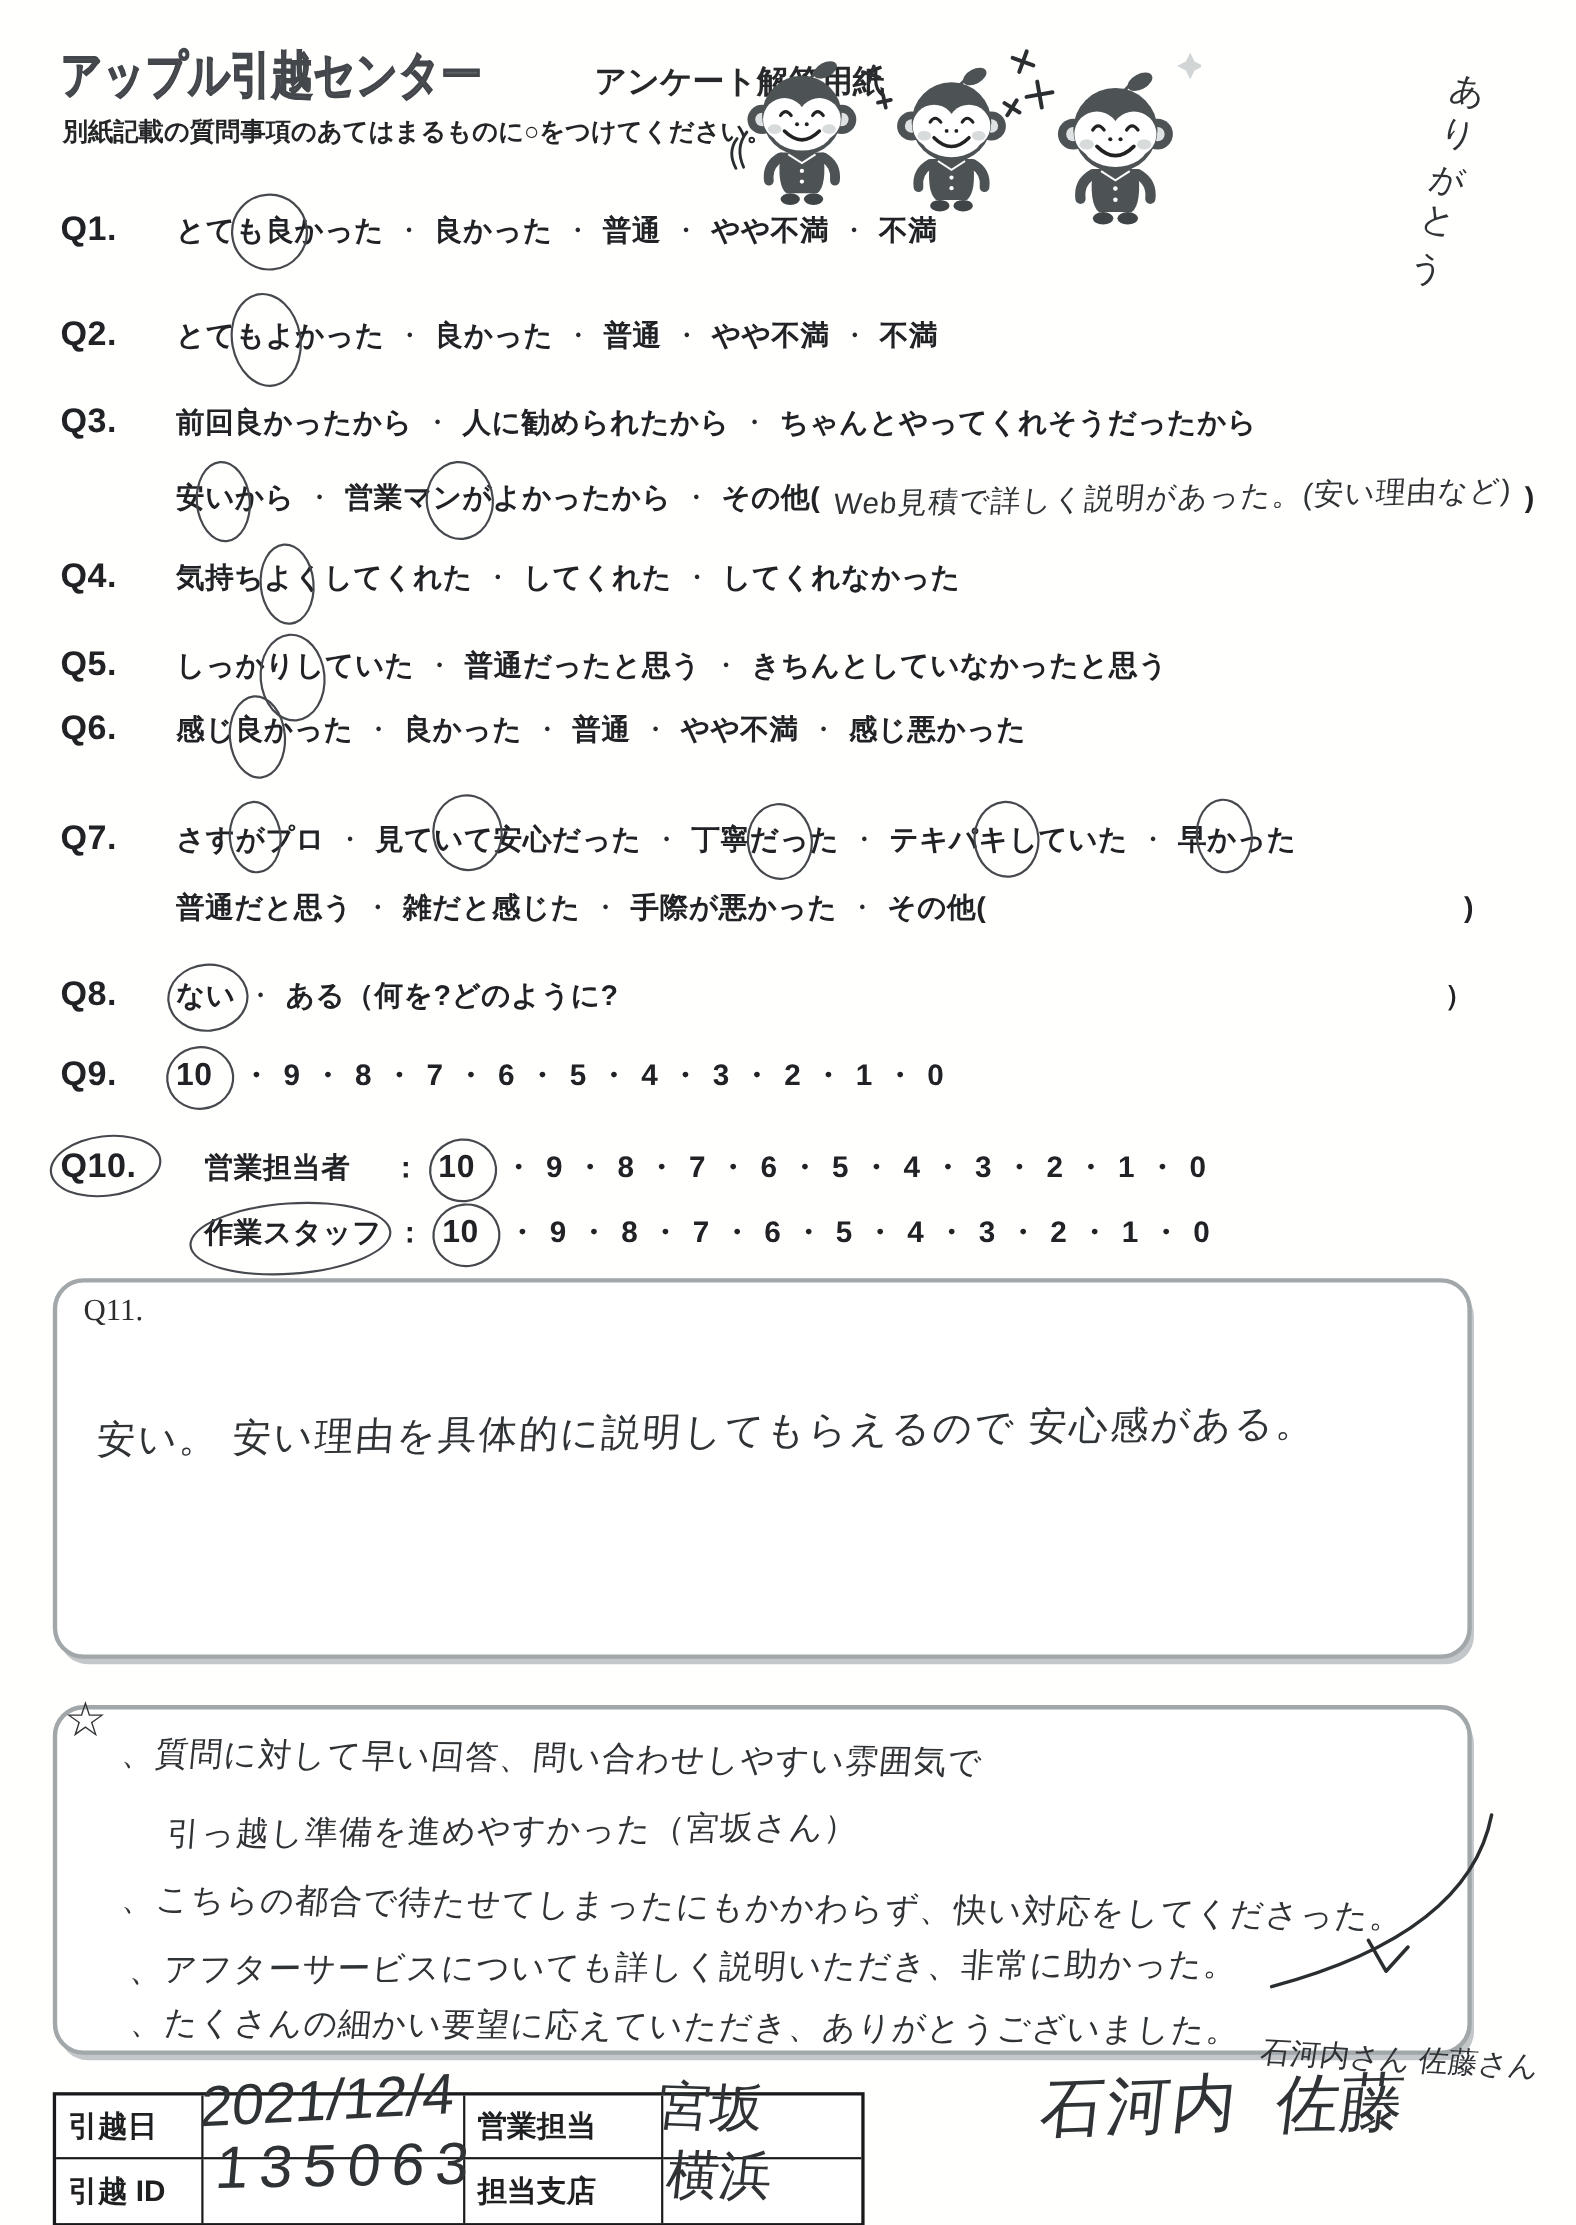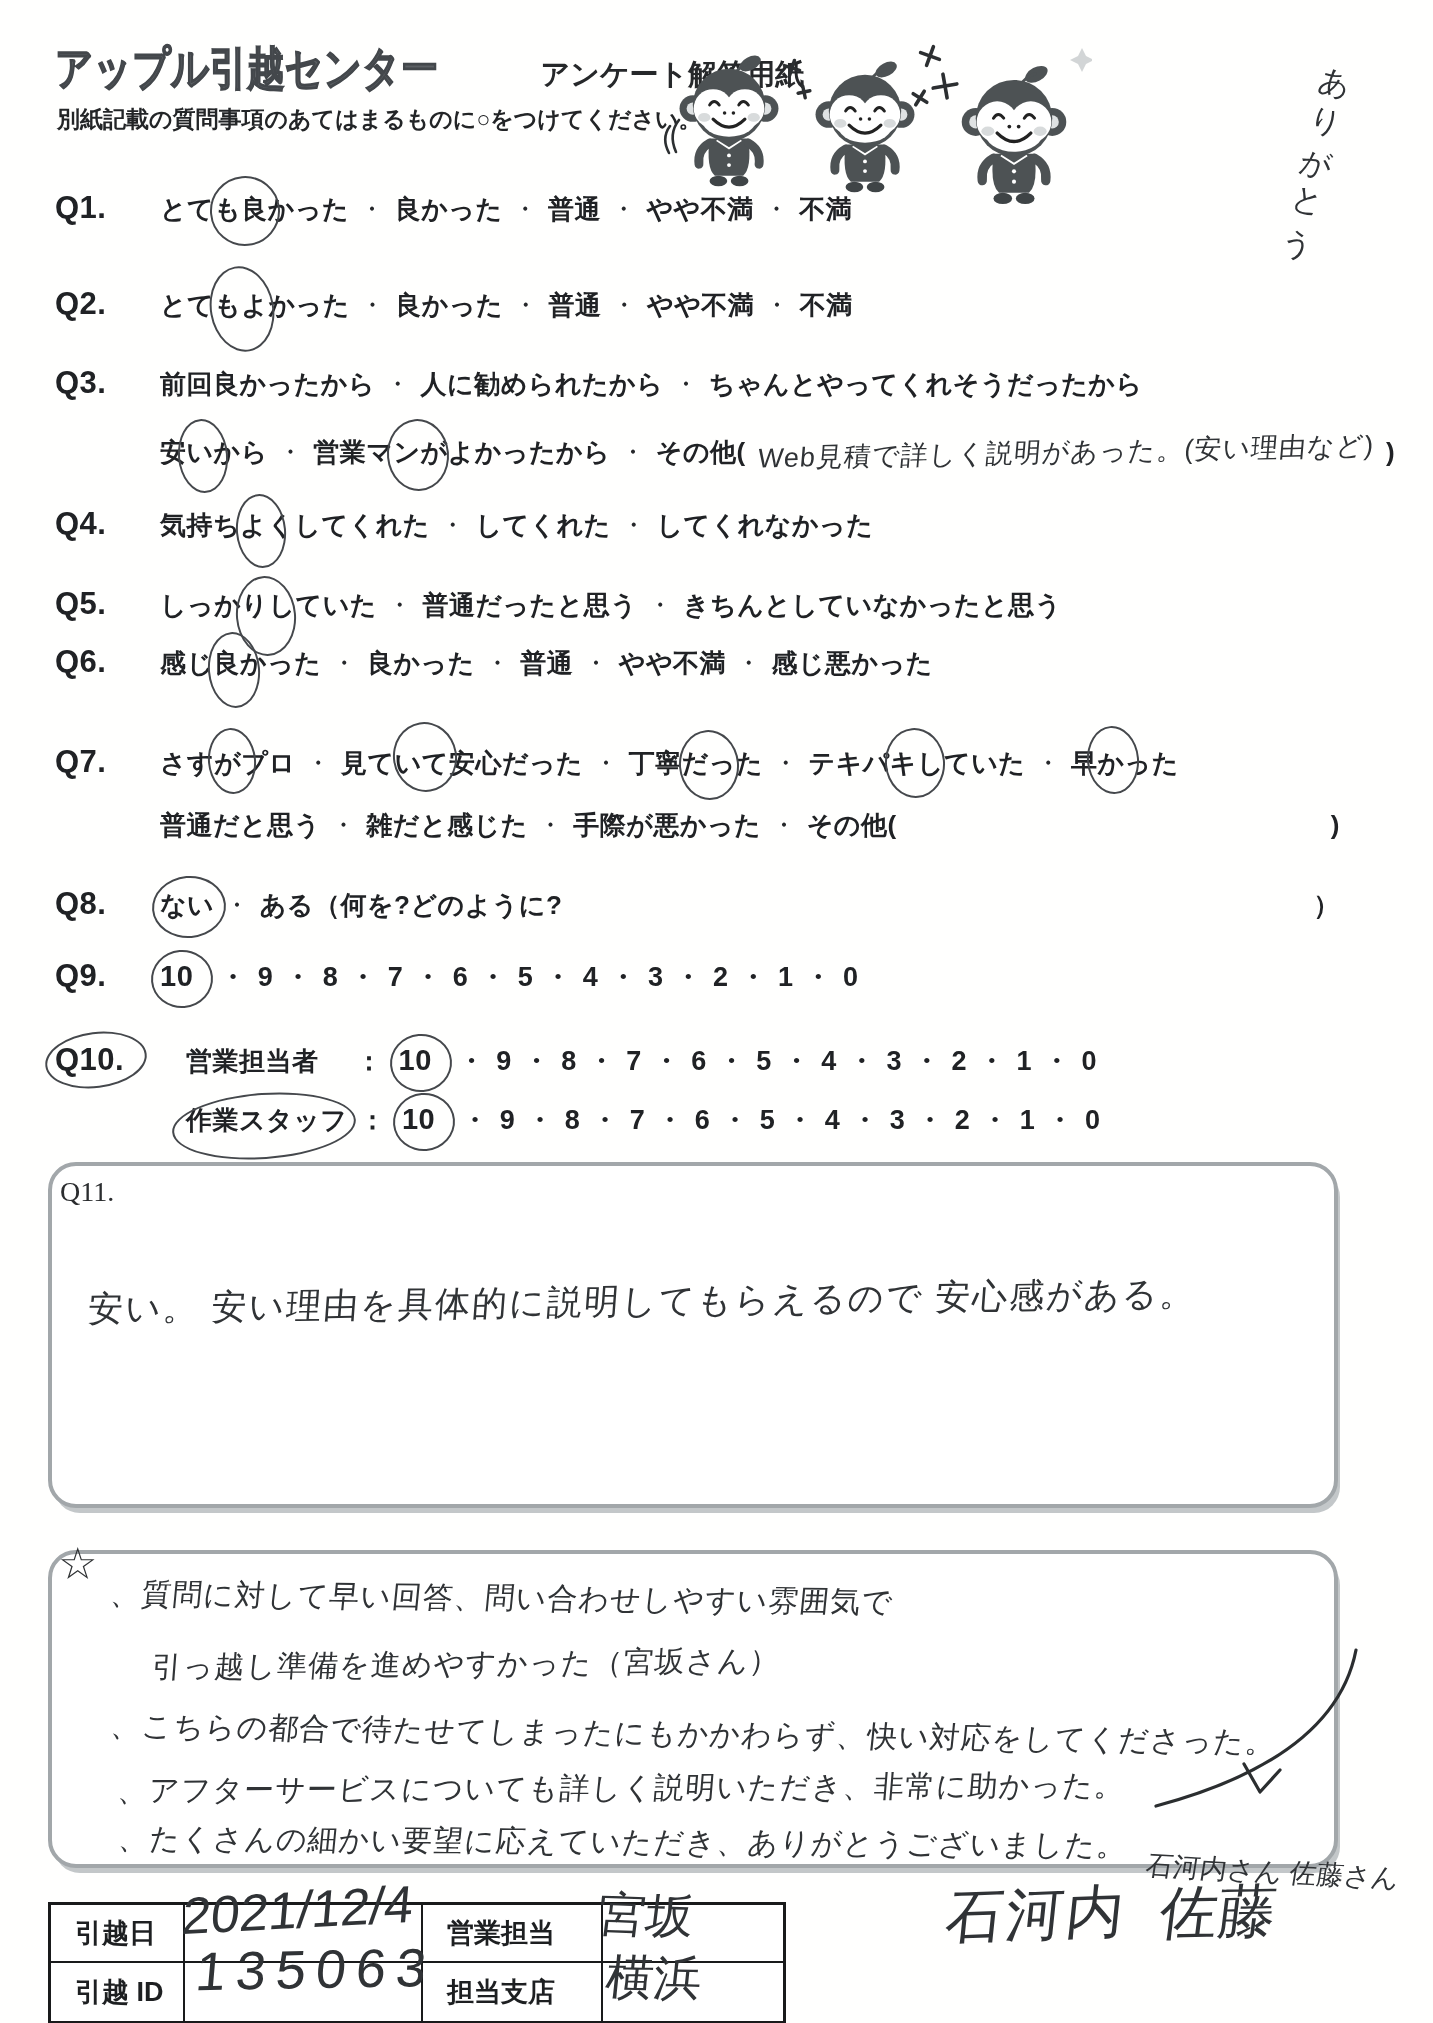--- a/index.html
+++ b/index.html
@@ -36,41 +36,41 @@
   .rowlabel { flex:0 0 158px;margin-left:26px; }
   .colon { margin-right:4px; }
   
   .hand { font-weight:400; color:#303336; }
   .inline-hand { font-size:27px; letter-spacing:1px; transform:rotate(-1.2deg) skewX(-6deg); }
   
   .roundbox { position:absolute; left:48px; width:1290px; border:4px solid #a2a7aa; border-radius:28px;
               box-shadow:4px 7px 0 -2px #c3c7c9; background:#fff; }
   .q11box { top:1162px; height:346px; }
   .starbox { top:1550px; height:318px; }
-  .q11id { position:absolute; left:8px; top:10px; font-family:"Liberation Serif","DejaVu Serif",serif;
+  .q11id { position:absolute; left:24px; top:10px; font-family:"Liberation Serif","DejaVu Serif",serif;
            font-size:28px; color:#2b2d2f; }
   .q11hand { position:absolute; left:36px; top:112px; font-size:35px; letter-spacing:2px; white-space:nowrap;
              transform:rotate(-0.8deg) skewX(-5deg); }
   .starglyph { position:absolute; left:6px; top:-16px; font-size:44px; color:#303335; }
   .sline { position:absolute; font-size:30px; letter-spacing:1px; white-space:nowrap; }
   .sl1 { left:58px;  top:24px;  transform:skewX(-5deg) rotate(.6deg); }
   .sl2 { left:100px; top:90px;  transform:skewX(-5deg) rotate(-.6deg); }
   .sl3 { left:58px;  top:160px; transform:skewX(-5deg) rotate(.8deg); }
   .sl4 { left:66px;  top:214px; transform:skewX(-5deg) rotate(-.3deg); }
   .sl5 { left:66px;  top:268px; transform:skewX(-5deg) rotate(.4deg); }
   .staffnames { position:absolute; left:1146px; top:1854px; font-size:27px; z-index:5;
                 transform:rotate(3deg) skewX(-6deg); white-space:nowrap; }
   .arrow { position:absolute; left:1128px; top:1632px; z-index:4; }
   
   .tleft  { position:absolute; left:48px;  top:1902px; display:grid; grid-template-columns:134px 238px 180px 180px;
             grid-auto-rows:58px; border:3px solid #191a1b; background:#fff; }
   .tright { position:absolute; left:790px; top:1902px; display:grid; grid-template-columns:162px 200px 200px;
             grid-auto-rows:58px; border:3px solid #191a1b; background:#fff; }
   .tc { border-right:2.5px solid #191a1b; border-bottom:2.5px solid #191a1b; display:flex; align-items:center;
-        padding-left:24px; font-size:27px; font-weight:600; color:#1d1f21; }
+        padding-left:11px; font-size:27px; font-weight:600; color:#1d1f21; }
   .lc { border-right:none; } .lr { border-bottom:none; }
   .span2 { grid-row:1 / span 2; letter-spacing:5px; }
   .hwv { position:absolute; z-index:3; white-space:nowrap; }
   .hw-date   { left:182px;  top:1880px; font-size:52px; transform:rotate(-3deg) skewX(-8deg); }
   .hw-id     { left:196px;  top:1938px; font-size:54px; letter-spacing:10px; transform:rotate(-1deg) skewX(-6deg); }
   .hw-sales  { left:598px;  top:1884px; font-size:48px; transform:rotate(2deg) skewX(-5deg); }
   .hw-branch { left:606px;  top:1946px; font-size:48px; transform:rotate(1deg) skewX(-5deg); }
   .hw-f1     { left:946px;  top:1876px; font-size:58px; letter-spacing:2px; transform:rotate(-2deg) skewX(-8deg); }
   .hw-f2     { left:1160px; top:1874px; font-size:58px; transform:rotate(-1deg) skewX(-8deg); }
 </style>

